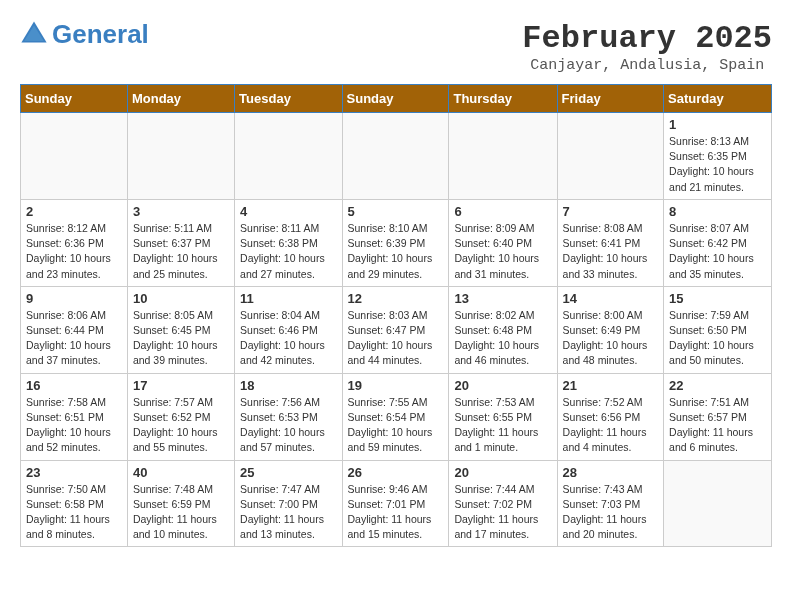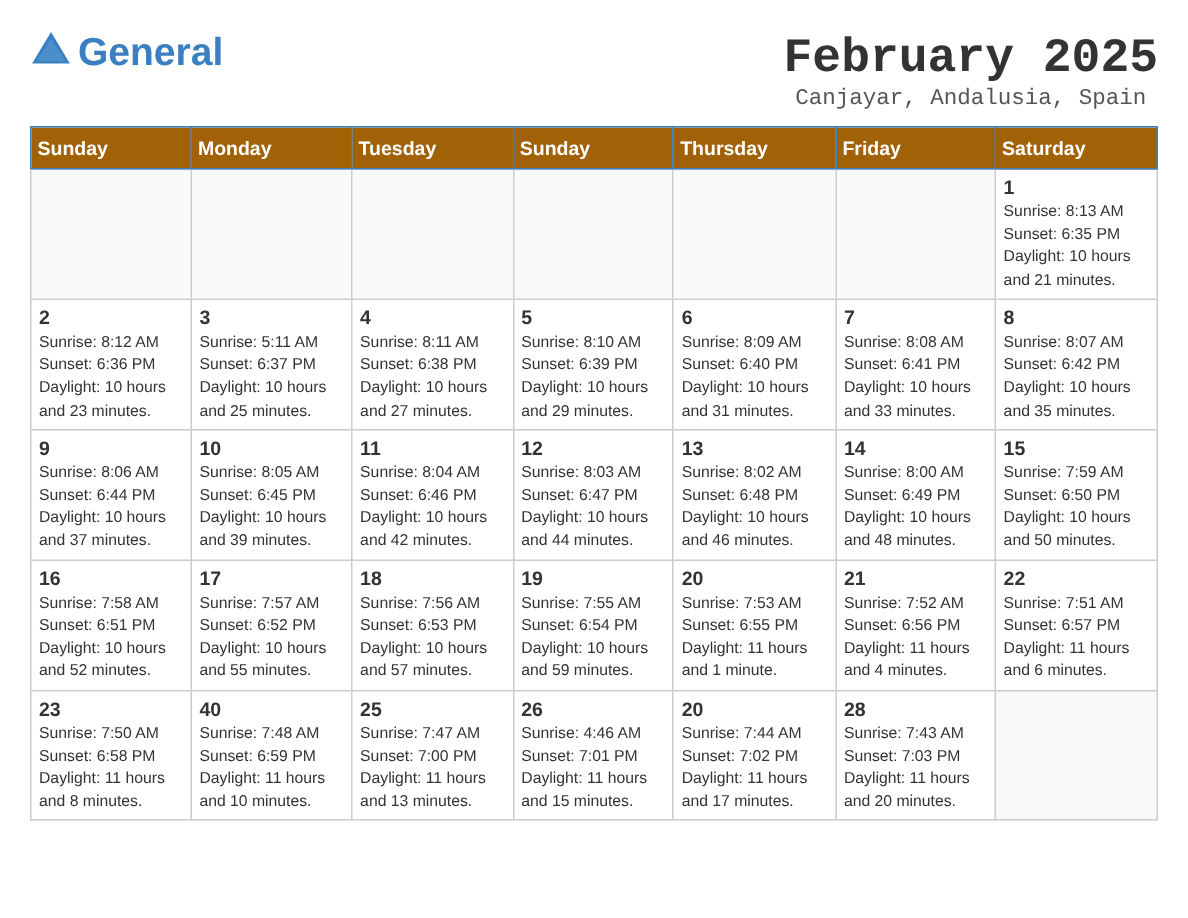--- a/index.html
+++ b/index.html
@@ -302,21 +302,21 @@
         </td>
         <td>
           <span class="day-number">25</span>
           <div class="day-info">Sunrise: 7:47 AM
 Sunset: 7:00 PM
 Daylight: 11 hours
 and 13 minutes.</div>
         </td>
         <td>
           <span class="day-number">26</span>
-          <div class="day-info">Sunrise: 4:46 AM
+          <div class="day-info">Sunrise: 9:46 AM
 Sunset: 7:01 PM
 Daylight: 11 hours
 and 15 minutes.</div>
         </td>
         <td>
           <span class="day-number">20</span>
           <div class="day-info">Sunrise: 7:44 AM
 Sunset: 7:02 PM
 Daylight: 11 hours
 and 17 minutes.</div>

